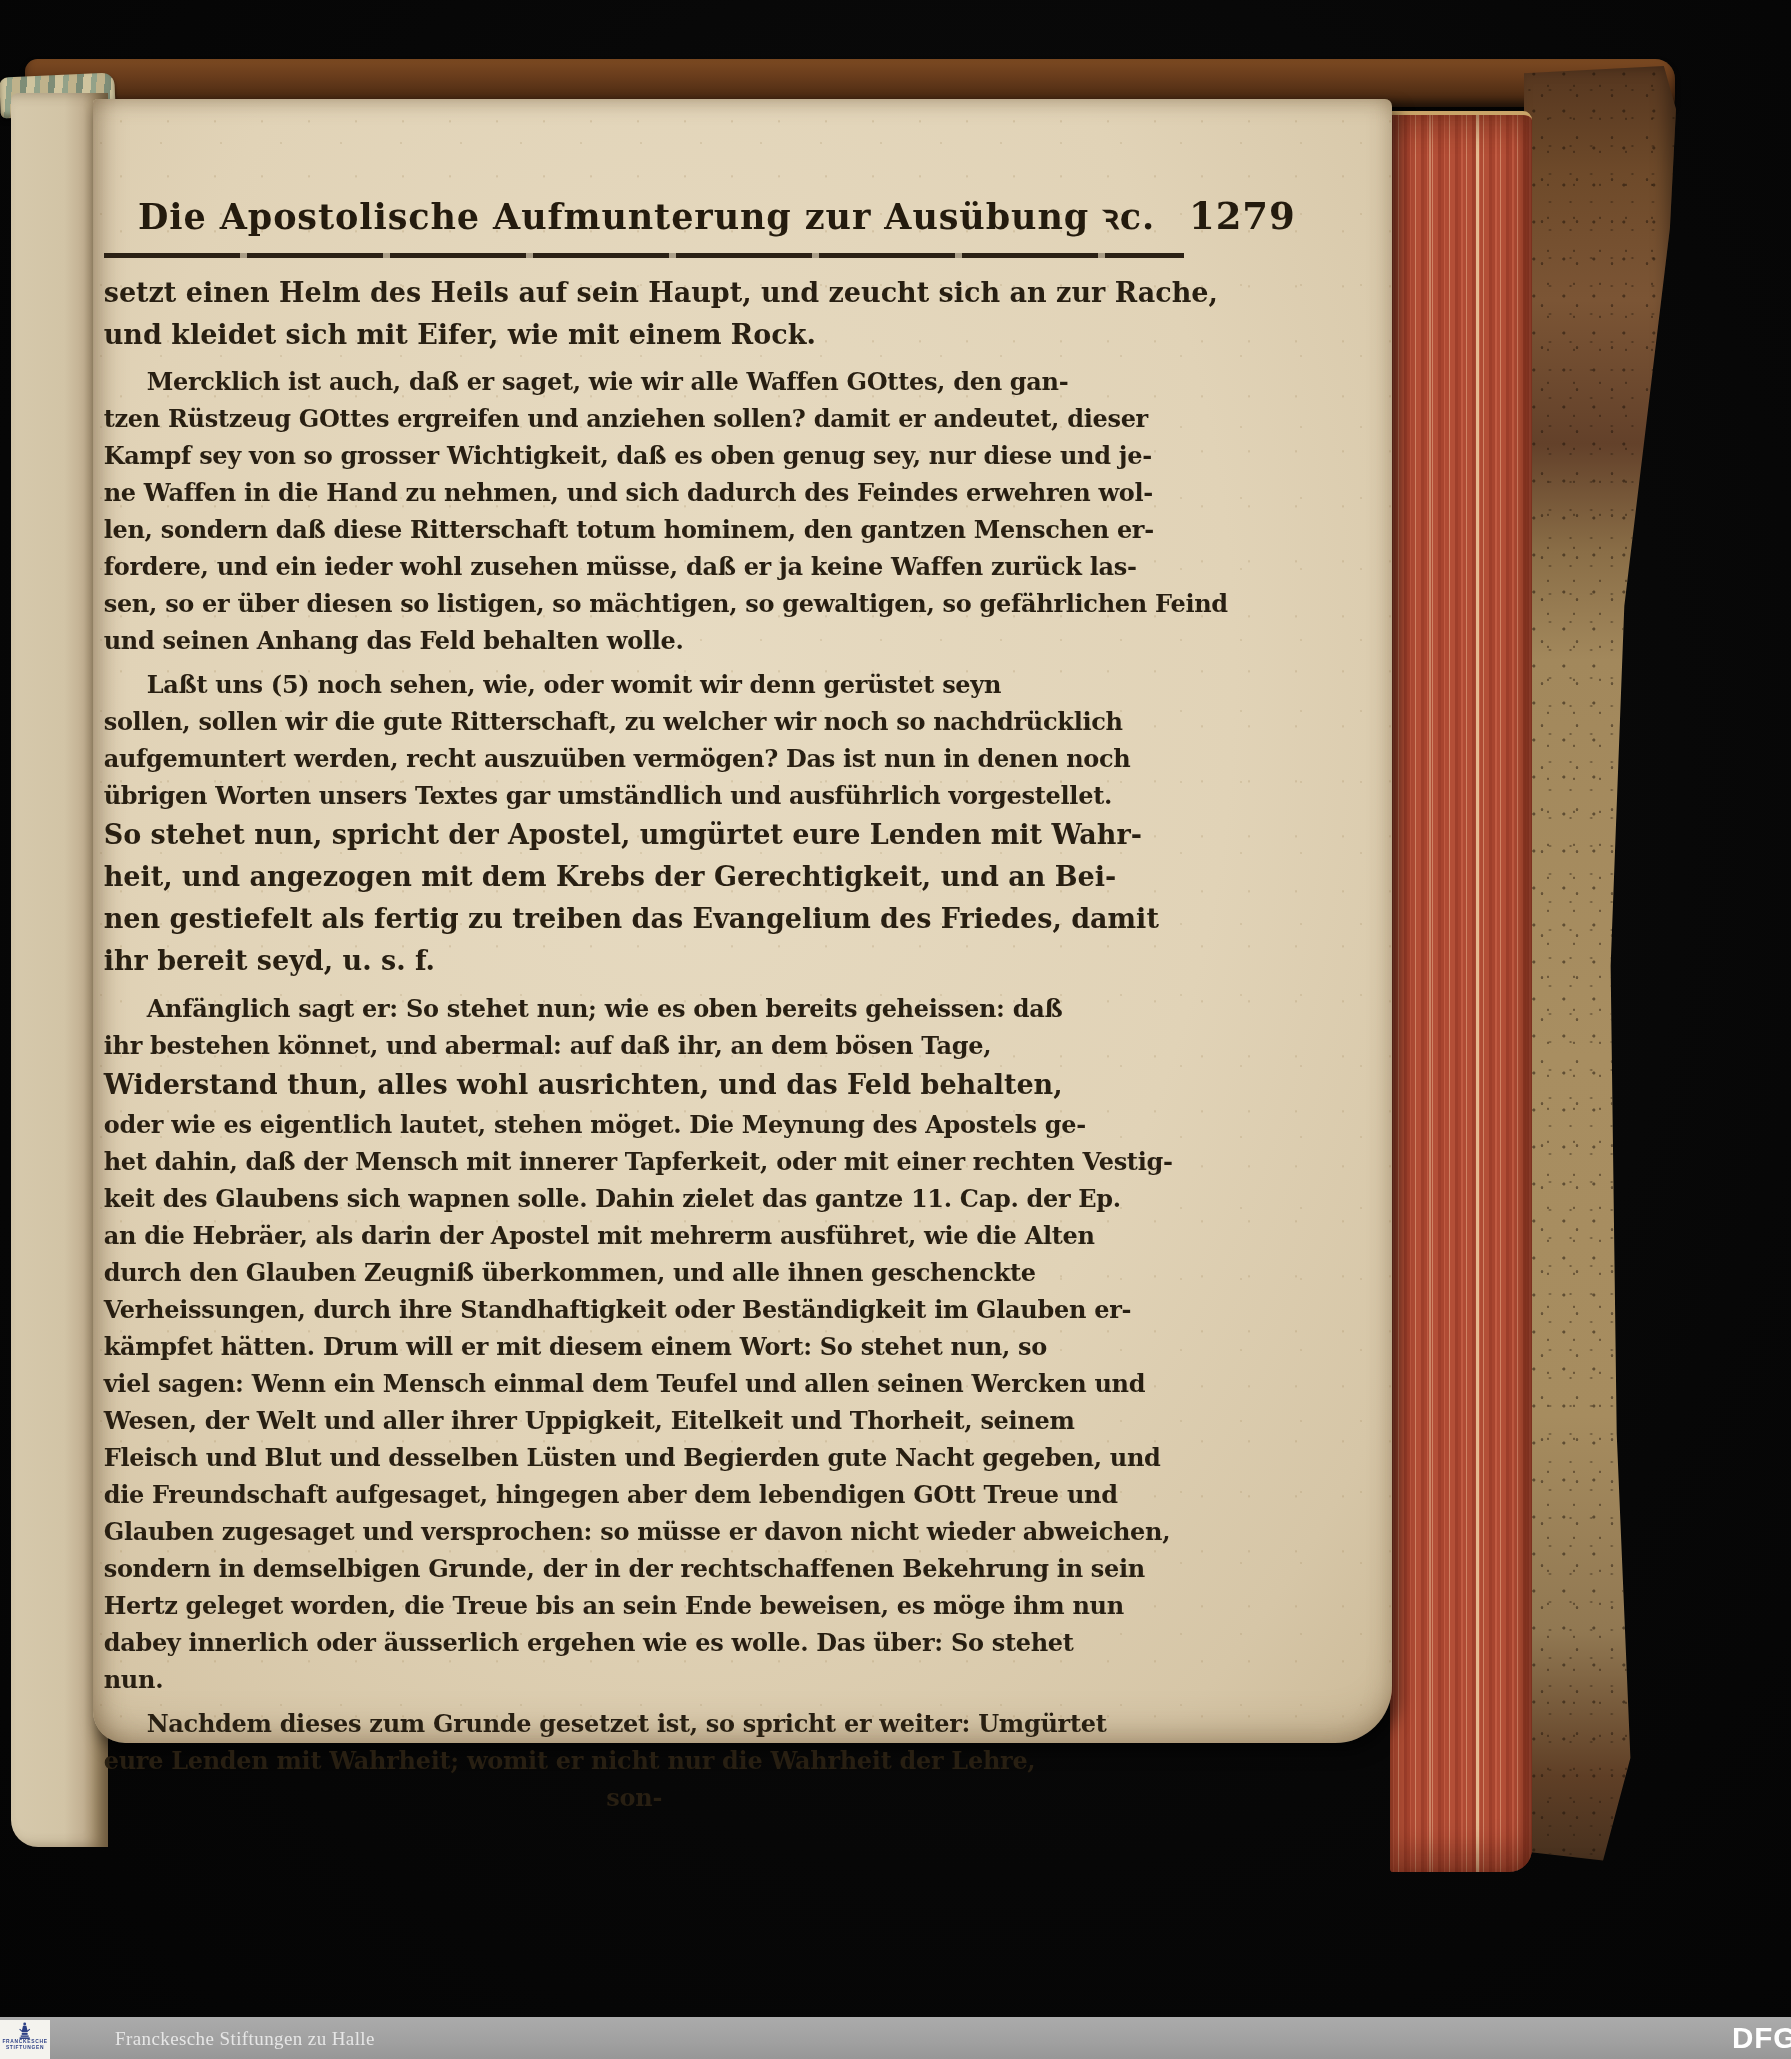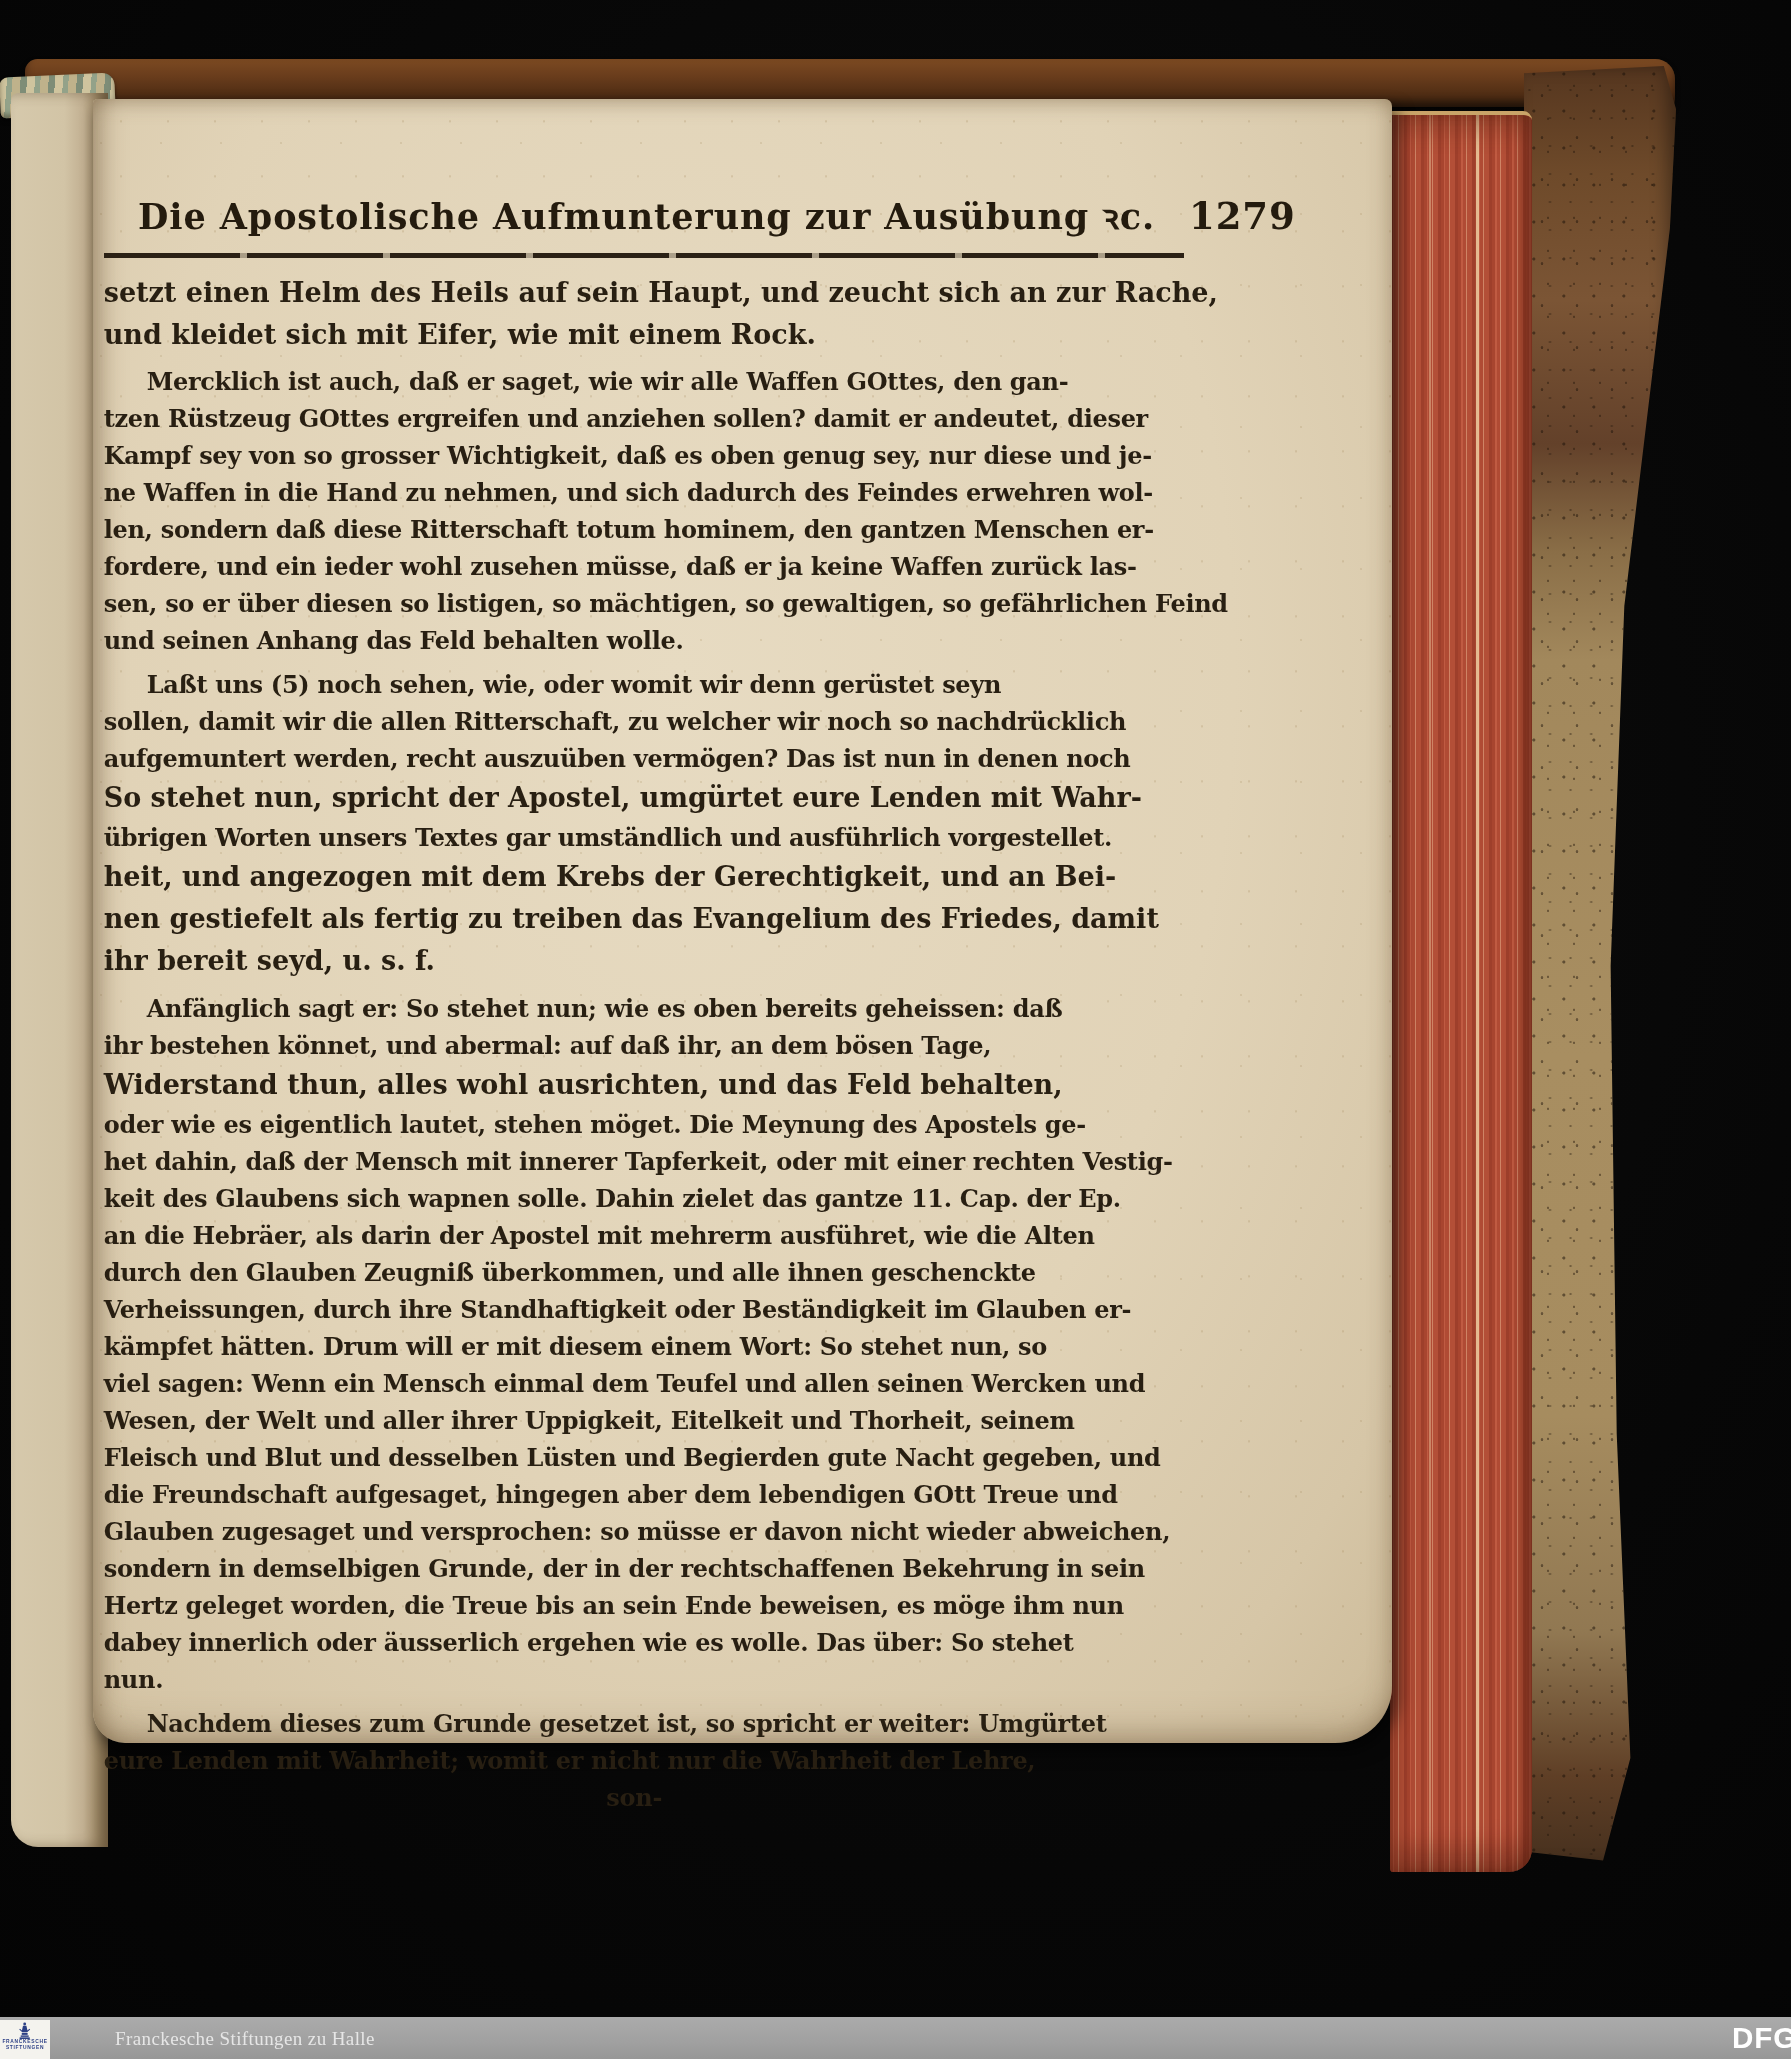--- a/index.html
+++ b/index.html
@@ -116,24 +116,24 @@
         <div class="line">Kampf sey von so grosser Wichtigkeit, daß es oben genug sey, nur diese und je-</div>
         <div class="line">ne Waffen in die Hand zu nehmen, und sich dadurch des Feindes erwehren wol-</div>
         <div class="line">len, sondern daß diese Ritterschaft totum hominem, den gantzen Menschen er-</div>
         <div class="line">fordere, und ein ieder wohl zusehen müsse, daß er ja keine Waffen zurück las-</div>
         <div class="line">sen, so er über diesen so listigen, so mächtigen, so gewaltigen, so gefährlichen Feind</div>
         <div class="line">und seinen Anhang das Feld behalten wolle.</div>
       </div>
 
       <div class="para">
         <div class="line ind">Laßt uns (5) noch sehen, wie, oder womit wir denn gerüstet seyn</div>
-        <div class="line">sollen, damit wir die allen Ritterschaft, zu welcher wir noch so nachdrücklich</div>
+        <div class="line">sollen, sollen wir die gute Ritterschaft, zu welcher wir noch so nachdrücklich</div>
         <div class="line">aufgemuntert werden, recht auszuüben vermögen? Das ist nun in denen noch</div>
+        <div class="line">übrigen Worten unsers Textes gar umständlich und ausführlich vorgestellet.</div>
         <div class="line emph">So stehet nun, spricht der Apostel, umgürtet eure Lenden mit Wahr-</div>
-        <div class="line">übrigen Worten unsers Textes gar umständlich und ausführlich vorgestellet.</div>
         <div class="line emph">heit, und angezogen mit dem Krebs der Gerechtigkeit, und an Bei-</div>
         <div class="line emph">nen gestiefelt als fertig zu treiben das Evangelium des Friedes, damit</div>
         <div class="line emph">ihr bereit seyd, u. s. f.</div>
       </div>
 
       <div class="para">
         <div class="line ind">Anfänglich sagt er: So stehet nun; wie es oben bereits geheissen: daß</div>
         <div class="line">ihr bestehen könnet, und abermal: auf daß ihr, an dem bösen Tage,</div>
         <div class="line emph">Widerstand thun, alles wohl ausrichten, und das Feld behalten,</div>
         <div class="line">oder wie es eigentlich lautet, stehen möget. Die Meynung des Apostels ge-</div>

